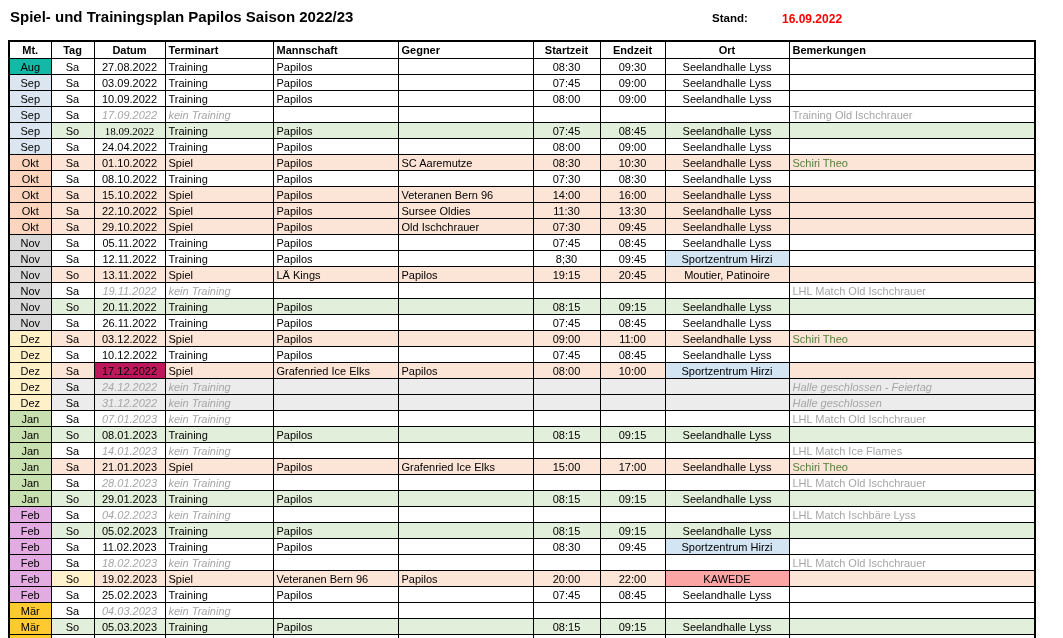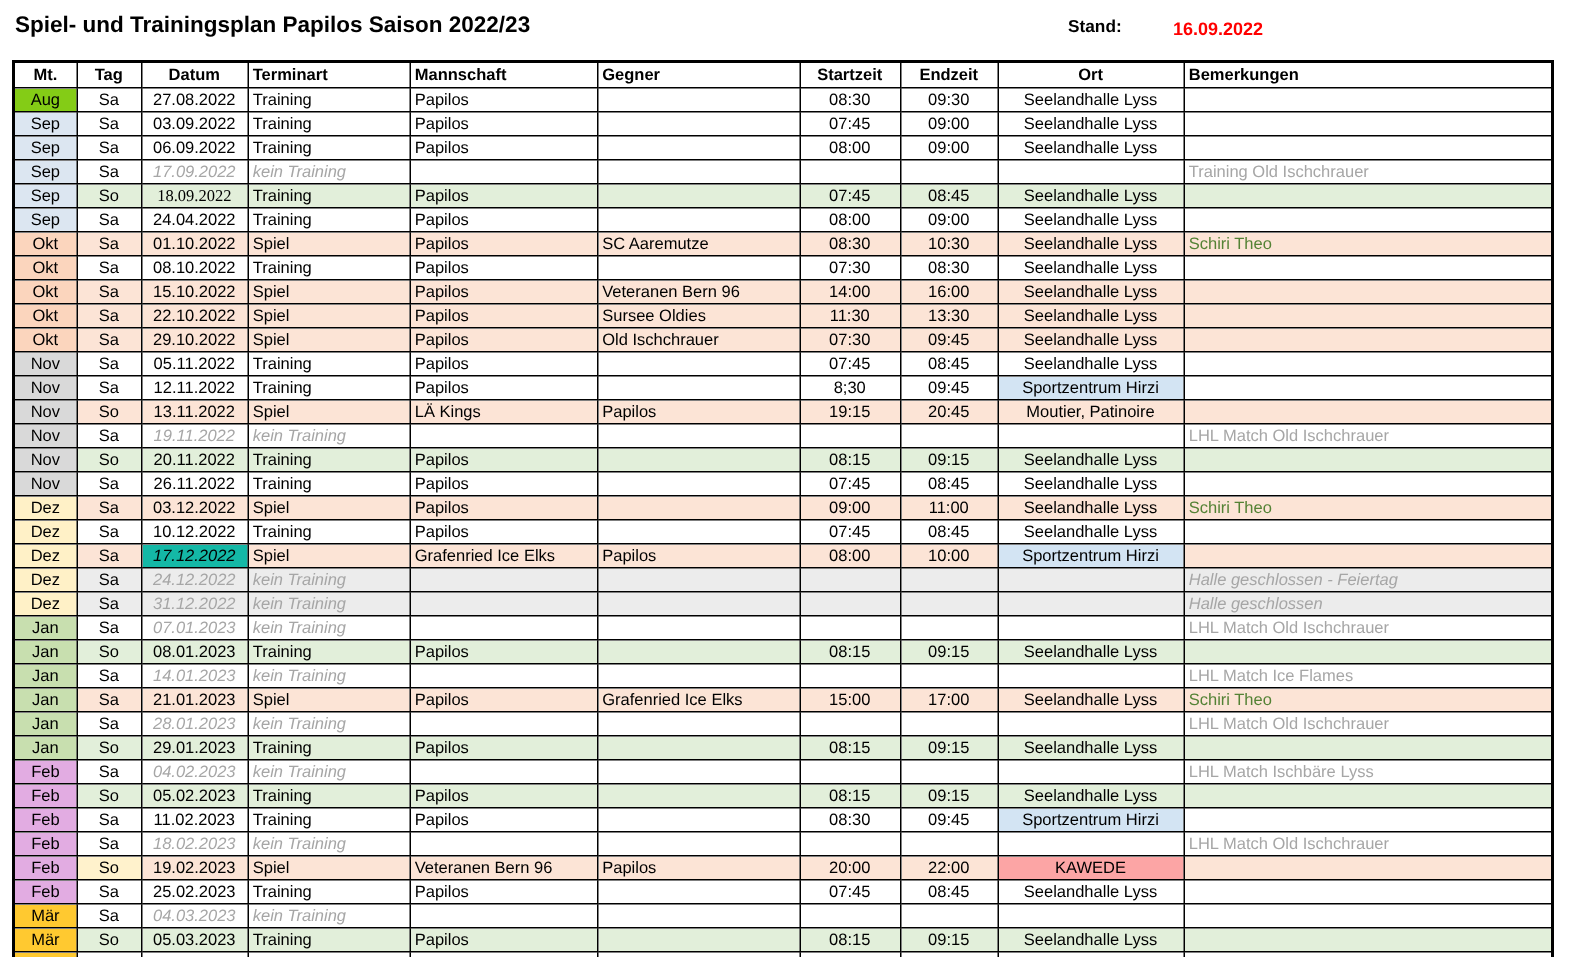--- a/index.html
+++ b/index.html
@@ -48,21 +48,21 @@
         <th class="al-l">Mannschaft</th>
         <th class="al-l">Gegner</th>
         <th class="al-c">Startzeit</th>
         <th class="al-c">Endzeit</th>
         <th class="al-c">Ort</th>
         <th class="al-l">Bemerkungen</th>
       </tr>
     </thead>
   <tbody>
       <tr>
-        <td class="al-c" style="background: #84cc16;">Aug</td>
+        <td class="al-c" style="background: #14b8a6;">Aug</td>
         <td class="al-c">Sa</td>
         <td class="al-c">27.08.2022</td>
         <td class="al-l">Training</td>
         <td class="al-l">Papilos</td>
         <td class="al-l"></td>
         <td class="al-c">08:30</td>
         <td class="al-c">09:30</td>
         <td class="al-c">Seelandhalle Lyss</td>
         <td class="al-l"></td>
       </tr>
@@ -74,21 +74,21 @@
         <td class="al-l">Papilos</td>
         <td class="al-l"></td>
         <td class="al-c">07:45</td>
         <td class="al-c">09:00</td>
         <td class="al-c">Seelandhalle Lyss</td>
         <td class="al-l"></td>
       </tr>
       <tr>
         <td class="al-c" style="background: rgb(220, 230, 241);">Sep</td>
         <td class="al-c">Sa</td>
-        <td class="al-c">06.09.2022</td>
+        <td class="al-c">10.09.2022</td>
         <td class="al-l">Training</td>
         <td class="al-l">Papilos</td>
         <td class="al-l"></td>
         <td class="al-c">08:00</td>
         <td class="al-c">09:00</td>
         <td class="al-c">Seelandhalle Lyss</td>
         <td class="al-l"></td>
       </tr>
       <tr>
         <td class="al-c" style="background: rgb(220, 230, 241);">Sep</td>
@@ -278,21 +278,21 @@
         <td class="al-l">Papilos</td>
         <td class="al-l"></td>
         <td class="al-c">07:45</td>
         <td class="al-c">08:45</td>
         <td class="al-c">Seelandhalle Lyss</td>
         <td class="al-l"></td>
       </tr>
       <tr>
         <td class="al-c" style="background: rgb(255, 241, 199);">Dez</td>
         <td class="al-c" style="background: rgb(252, 228, 214);">Sa</td>
-        <td class="al-c" style="background: #14b8a6; font-style: italic;">17.12.2022</td>
+        <td class="al-c" style="background: #be185d;">17.12.2022</td>
         <td class="al-l" style="background: rgb(252, 228, 214);">Spiel</td>
         <td class="al-l" style="background: rgb(252, 228, 214);">Grafenried Ice Elks</td>
         <td class="al-l" style="background: rgb(252, 228, 214);">Papilos</td>
         <td class="al-c" style="background: rgb(252, 228, 214);">08:00</td>
         <td class="al-c" style="background: rgb(252, 228, 214);">10:00</td>
         <td class="al-c" style="background: rgb(211, 228, 243);">Sportzentrum Hirzi</td>
         <td class="al-l" style="background: rgb(252, 228, 214);"></td>
       </tr>
       <tr>
         <td class="al-c" style="background: rgb(255, 241, 199);">Dez</td>

